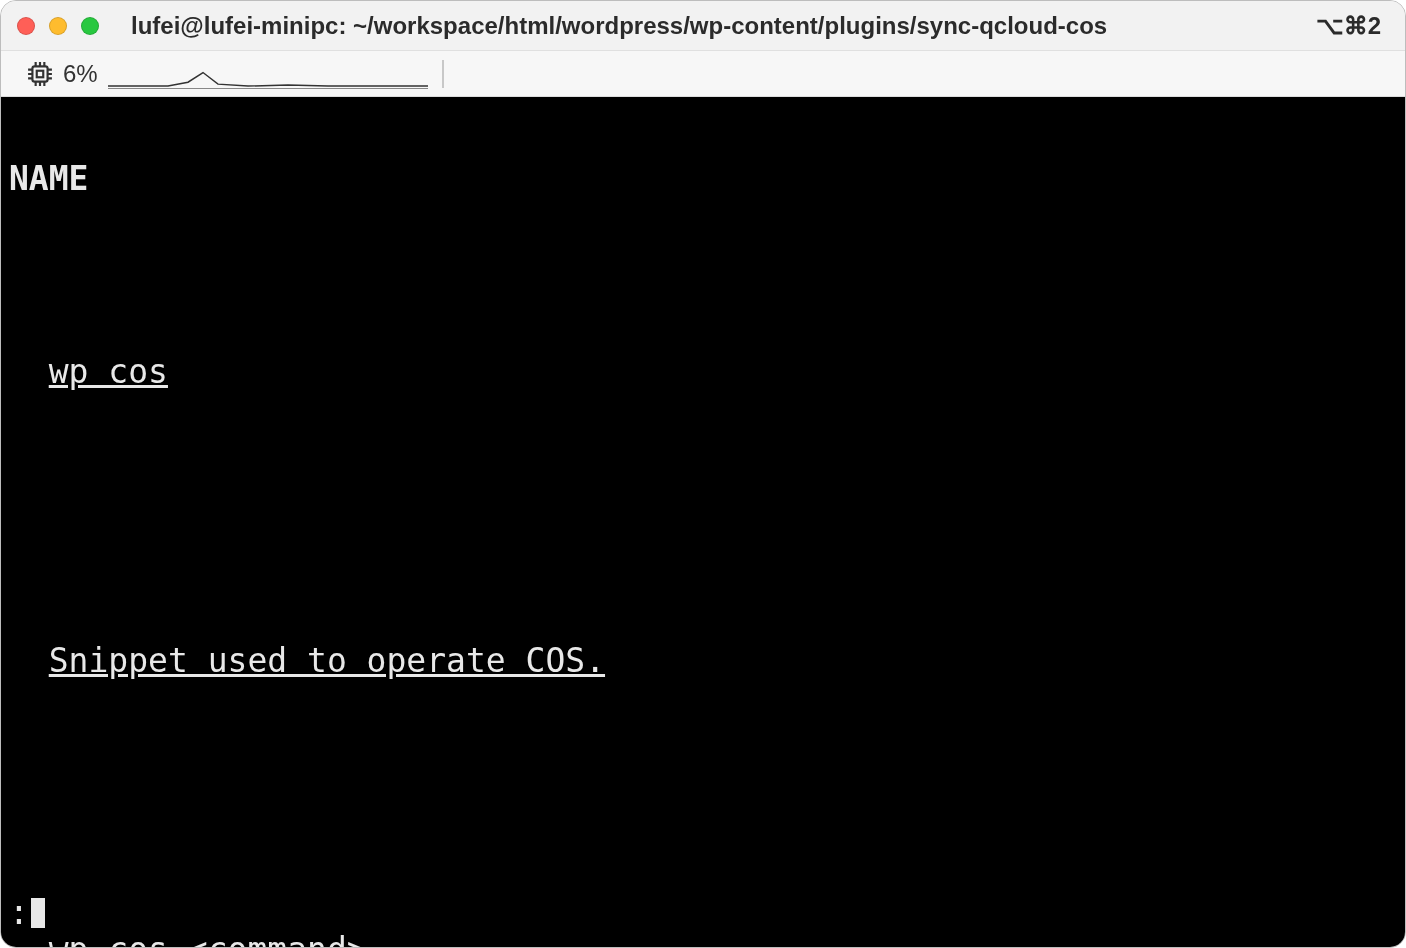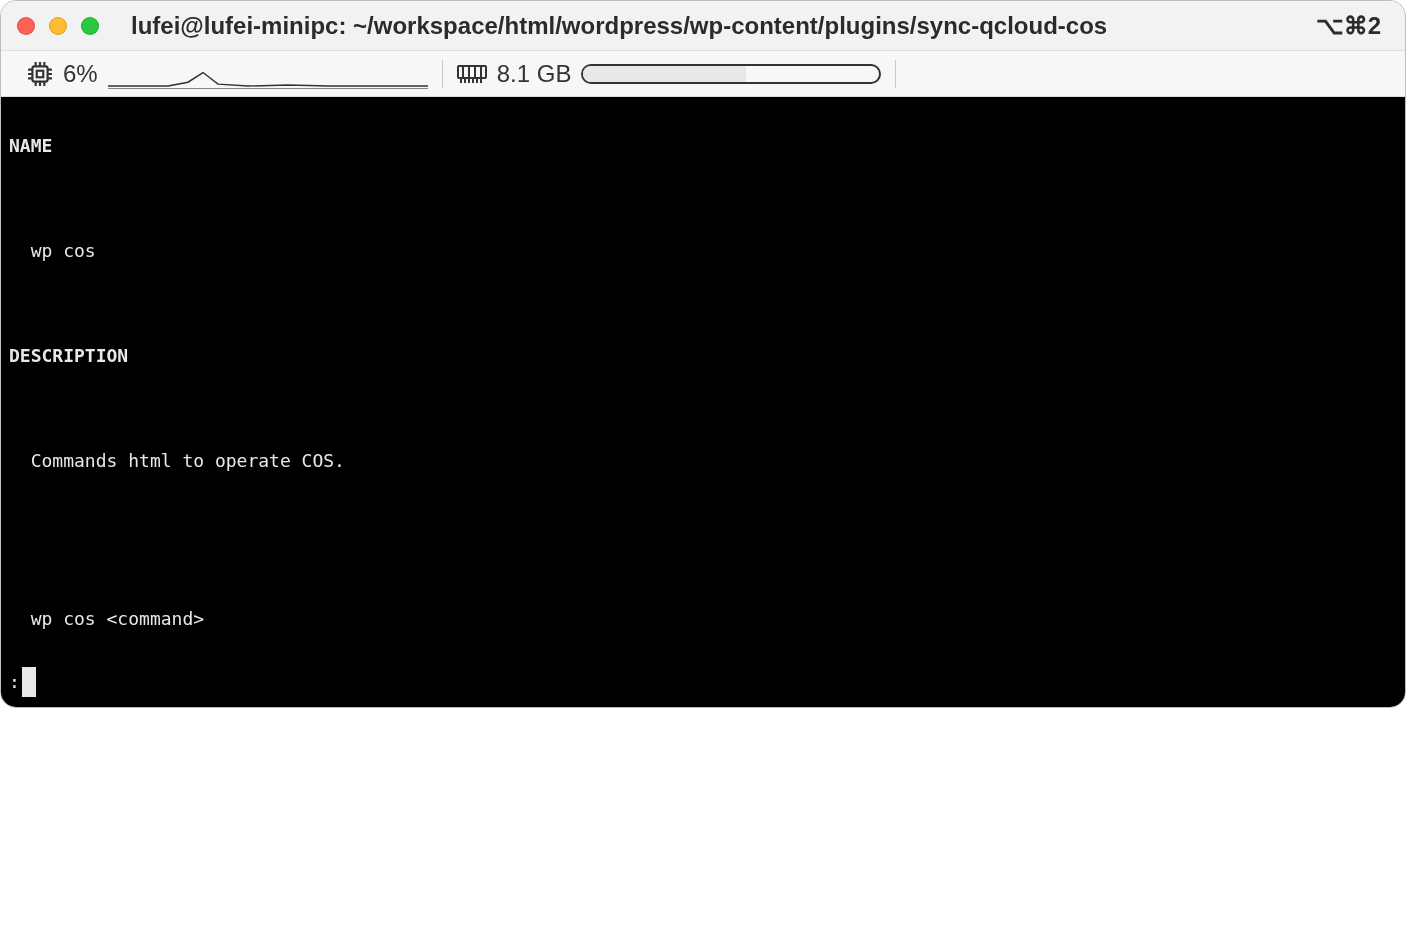--- a/index.html
+++ b/index.html
@@ -4,21 +4,21 @@
 <style>
   * { box-sizing: border-box; margin: 0; padding: 0; }
   html, body { width: 1406px; height: 948px; }
   body {
     font-family: -apple-system, "Helvetica Neue", Arial, sans-serif;
     background: #fff;
     overflow: hidden;
   }
   .window {
     width: 1406px;
-    height: 708px;
+    height: 948px;
     border: 1px solid #bdbdbd;
     border-radius: 16px;
     overflow: hidden;
     background: #f2f2f2;
     display: flex;
     flex-direction: column;
   }
   .titlebar {
     height: 50px;
     display: flex;
@@ -108,31 +108,31 @@
   .ham span {
     display: block;
     height: 2px;
     background: #333;
   }
   .terminal {
     flex: 1;
     background: #000;
     color: #e8e8e8;
     font-family: "SFMono-Regular", Menlo, Monaco, Consolas, monospace;
-    font-size: 18px;
+    font-size: 33px;
     line-height: 1.46;
     padding: 10px 8px 4px 8px;
     position: relative;
     white-space: pre;
     overflow: hidden;
   }
   .section-title {
     font-weight: 700;
   }
-  .indent { padding-left: 2ch; }
+  .indent { padding-left: 2ch; text-decoration: underline; }
   .prompt-row {
     position: absolute;
     left: 8px;
     bottom: 10px;
     display: flex;
     align-items: center;
   }
   .cursor {
     display: inline-block;
     width: 14px;
@@ -183,50 +183,30 @@
           <line x1="19" y1="16" x2="23" y2="16"></line>
       </svg>
       <span>6%</span>
       <div class="spark">
         <svg viewBox="0 0 320 30" preserveAspectRatio="none">
           <polyline points="0,28 40,28 60,28 80,24 95,14 110,26 140,28 180,27 220,28 260,28 300,28 320,28" fill="none" stroke="#333" stroke-width="1.5"></polyline>
         </svg>
       </div>
     </div>
     <div class="sep"></div>
-    <div class="stat-seg">
-      <svg class="ram-icon" viewBox="0 0 30 22">
-        <rect x="1" y="3" width="28" height="12" rx="1"></rect>
-        <line x1="6" y1="3" x2="6" y2="15"></line>
-        <line x1="12" y1="3" x2="12" y2="15"></line>
-        <line x1="18" y1="3" x2="18" y2="15"></line>
-        <line x1="24" y1="3" x2="24" y2="15"></line>
-        <line x1="4" y1="15" x2="4" y2="20"></line>
-        <line x1="8" y1="15" x2="8" y2="20"></line>
-        <line x1="12" y1="15" x2="12" y2="20"></line>
-        <line x1="16" y1="15" x2="16" y2="20"></line>
-        <line x1="20" y1="15" x2="20" y2="20"></line>
-        <line x1="24" y1="15" x2="24" y2="20"></line>
-      </svg>
-      <span>8.1 GB</span>
-      <div class="ram-bar">
-        <div class="ram-fill"></div>
-      </div>
-    </div>
     <div class="sep"></div>
   </div>
 
   <div class="terminal">
 <div class="section-title">NAME</div>
 <div> </div>
 <div class="indent">wp cos</div>
 <div> </div>
-<div class="section-title">DESCRIPTION</div>
-<div> </div>
-<div class="indent">Commands html to operate COS.</div>
+<div> </div>
+<div class="indent">Snippet used to operate COS.</div>
 <div> </div>
 <div> </div>
 <div class="indent">wp cos &lt;command&gt;</div>
 
 
 
 
 
 
     <div class="prompt-row">

